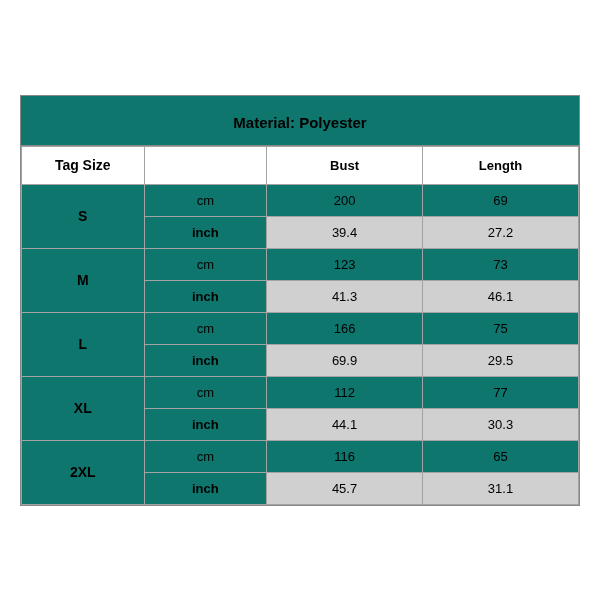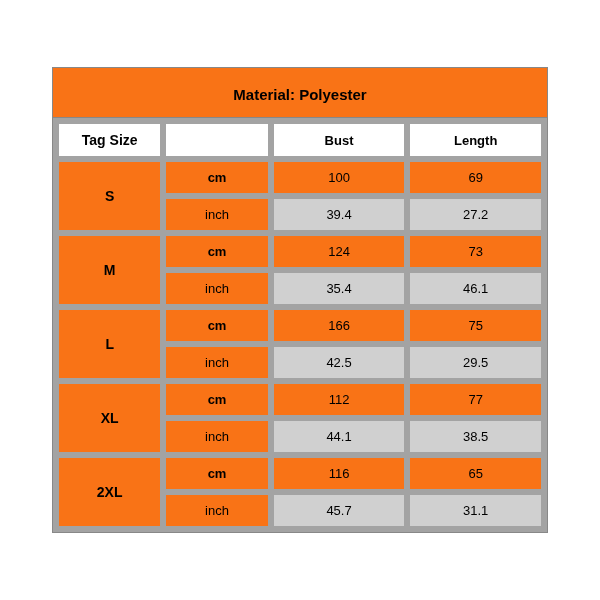--- a/index.html
+++ b/index.html
@@ -7,59 +7,58 @@
       background: #fff;
       display: flex;
       justify-content: center;
       align-items: center;
       width: 600px;
       height: 600px;
       font-family: Arial, sans-serif;
     }
     .outer {
       border: 1.5px solid #888;
-      width: 496px;
-      background: #f97316;
+      width: 560px;
+      background: #0f766e;
     }
     .title-row {
       text-align: center;
       padding: 18px 10px 14px;
       border-bottom: 1.5px solid #888;
       font-weight: bold;
       font-size: 15px;
     }
     table {
       width: 100%;
       border-collapse: collapse;
     }
     td, th {
-      border: 6px solid #a3a3a3;
+      border: 1px solid #a3a3a3;
       text-align: center;
       font-size: 13px;
       padding: 8px;
       height: 32px;
       vertical-align: middle;
     }
     th {
       font-weight: bold;
       background: #fff;
       height: 38px;
     }
     .tag-size-cell {
       width: 22%;
       font-weight: bold;
       font-size: 14px;
     }
     .unit-cell {
       width: 22%;
       font-size: 13px;
-      font-weight: bold;
     }
     .unit-cell.inch {
-      font-weight: normal;
+      font-weight: bold;
     }
     .val-cell {
       width: 28%;
     }
     .shaded {
       background-color: #d0d0d0;
     }
   </style>
 </head>
 <body>
@@ -72,60 +71,60 @@
         <th class="tag-size-cell">Tag Size</th>
         <th class="unit-cell"></th>
         <th class="val-cell">Bust</th>
         <th class="val-cell">Length</th>
       </tr>
     </thead>
     <tbody id="table-body">
     <tr>
           <td class="tag-size-cell" rowspan="2">S</td>
           <td class="unit-cell">cm</td>
-          <td class="val-cell">100</td>
+          <td class="val-cell">200</td>
           <td class="val-cell">69</td>
         </tr>
         <tr>
           <td class="unit-cell inch">inch</td>
           <td class="val-cell shaded">39.4</td>
           <td class="val-cell shaded">27.2</td>
         </tr>
         <tr>
           <td class="tag-size-cell" rowspan="2">M</td>
           <td class="unit-cell">cm</td>
-          <td class="val-cell">124</td>
+          <td class="val-cell">123</td>
           <td class="val-cell">73</td>
         </tr>
         <tr>
           <td class="unit-cell inch">inch</td>
-          <td class="val-cell shaded">35.4</td>
+          <td class="val-cell shaded">41.3</td>
           <td class="val-cell shaded">46.1</td>
         </tr>
         <tr>
           <td class="tag-size-cell" rowspan="2">L</td>
           <td class="unit-cell">cm</td>
           <td class="val-cell">166</td>
           <td class="val-cell">75</td>
         </tr>
         <tr>
           <td class="unit-cell inch">inch</td>
-          <td class="val-cell shaded">42.5</td>
+          <td class="val-cell shaded">69.9</td>
           <td class="val-cell shaded">29.5</td>
         </tr>
         <tr>
           <td class="tag-size-cell" rowspan="2">XL</td>
           <td class="unit-cell">cm</td>
           <td class="val-cell">112</td>
           <td class="val-cell">77</td>
         </tr>
         <tr>
           <td class="unit-cell inch">inch</td>
           <td class="val-cell shaded">44.1</td>
-          <td class="val-cell shaded">38.5</td>
+          <td class="val-cell shaded">30.3</td>
         </tr>
         <tr>
           <td class="tag-size-cell" rowspan="2">2XL</td>
           <td class="unit-cell">cm</td>
           <td class="val-cell">116</td>
           <td class="val-cell">65</td>
         </tr>
         <tr>
           <td class="unit-cell inch">inch</td>
           <td class="val-cell shaded">45.7</td>

